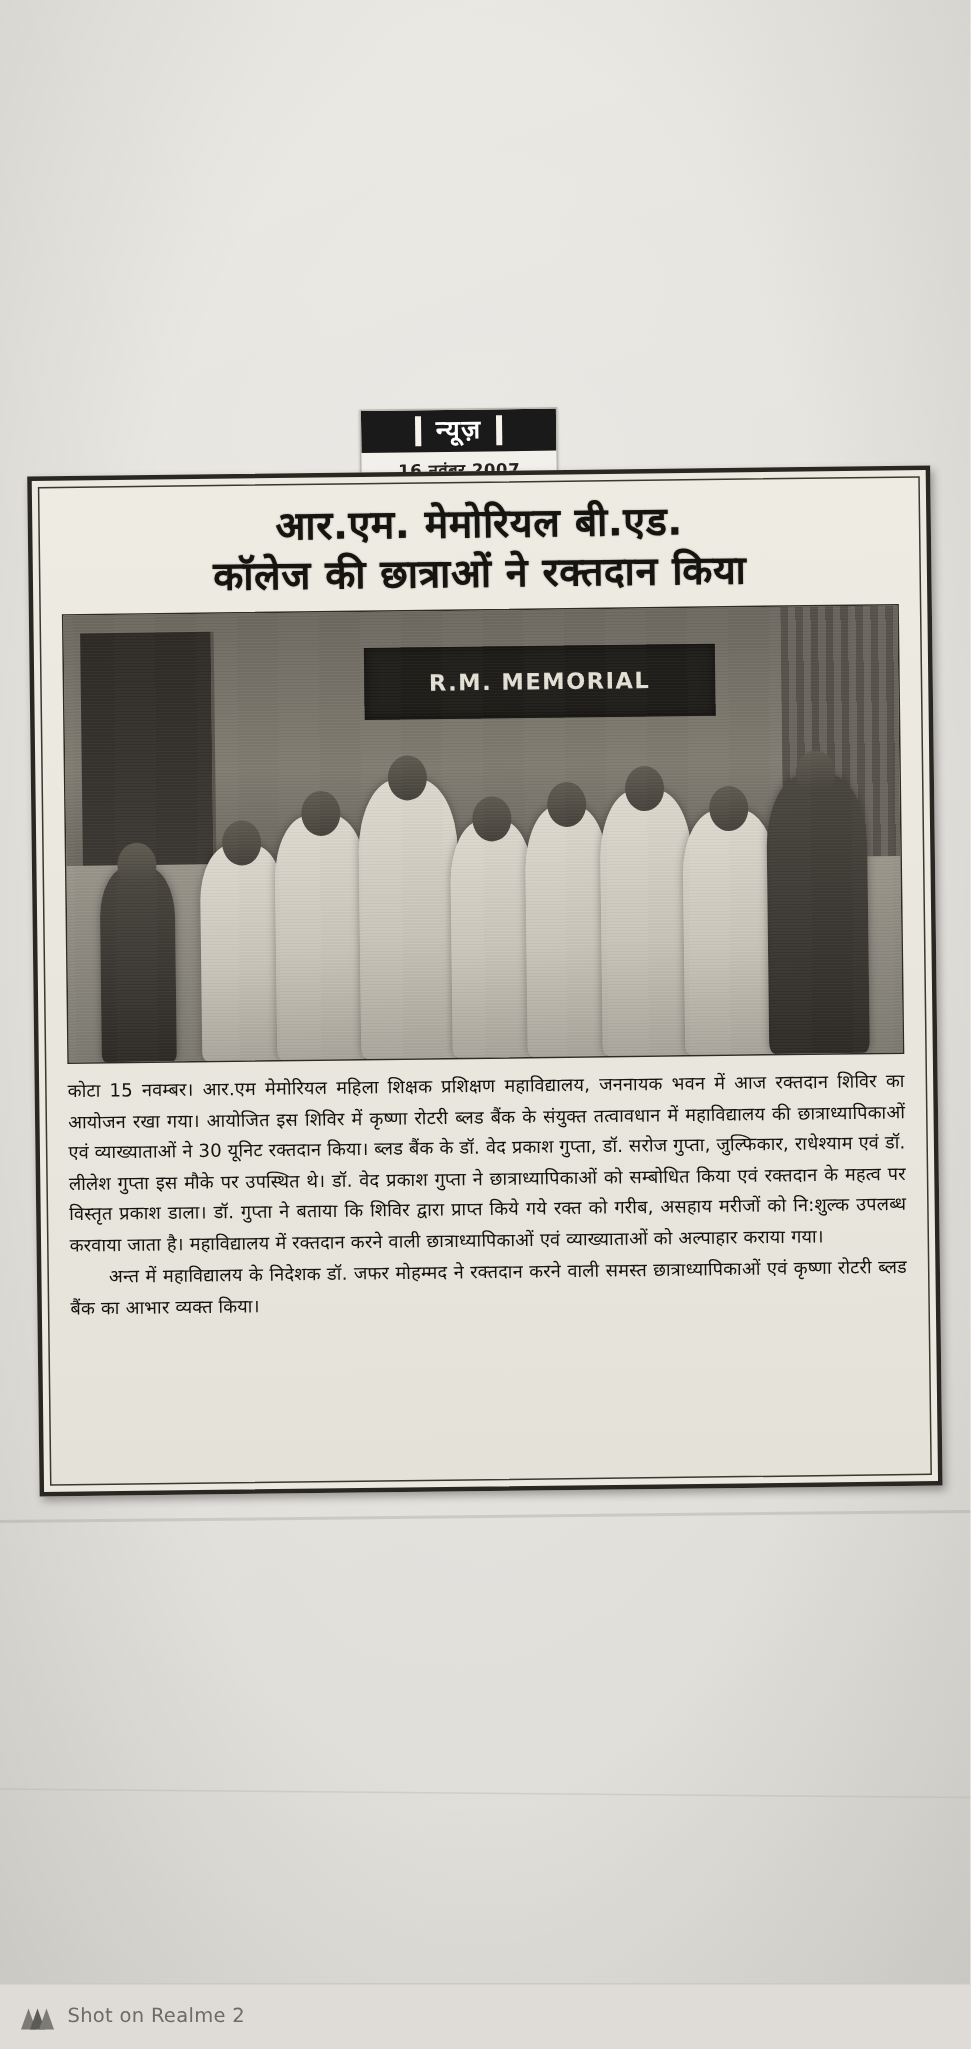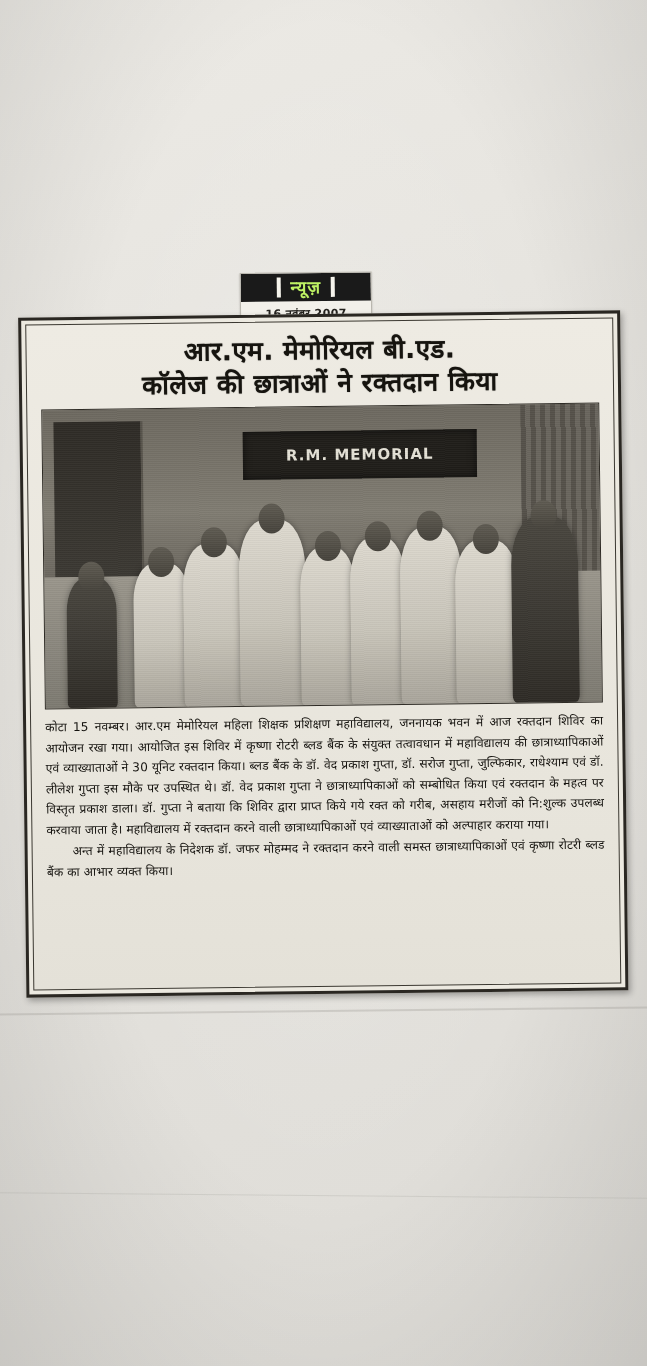--- a/index.html
+++ b/index.html
@@ -66,21 +66,21 @@
     color: #f3f1ea;
     display: flex;
     align-items: center;
     justify-content: center;
     letter-spacing: 1px;
   }
   .masthead-name {
     font-family: "DejaVu Sans", sans-serif;
     font-weight: bold;
     font-size: 17px;
-    color: #bef264;
+    color: #ffffff;
     padding: 0 10px;
     border-left: 4px solid #f5f3ec;
     border-right: 4px solid #f5f3ec;
     line-height: 20px;
   }
   .masthead-date {
     font-size: 11px;
     color: #24221e;
     padding-top: 4px;
     letter-spacing: 0.4px;
@@ -306,14 +306,22 @@
 
         <div class="body-text">
           <p>कोटा 15 नवम्बर। आर.एम मेमोरियल महिला शिक्षक प्रशिक्षण महाविद्यालय, जननायक भवन में आज रक्तदान शिविर का आयोजन रखा गया। आयोजित इस शिविर में कृष्णा रोटरी ब्लड बैंक के संयुक्त तत्वावधान में महाविद्यालय की छात्राध्यापिकाओं एवं व्याख्याताओं ने 30 यूनिट रक्तदान किया। ब्लड बैंक के डॉ. वेद प्रकाश गुप्ता, डॉ. सरोज गुप्ता, जुल्फिकार, राधेश्याम एवं डॉ. लीलेश गुप्ता इस मौके पर उपस्थित थे। डॉ. वेद प्रकाश गुप्ता ने छात्राध्यापिकाओं को सम्बोधित किया एवं रक्तदान के महत्व पर विस्तृत प्रकाश डाला। डॉ. गुप्ता ने बताया कि शिविर द्वारा प्राप्त किये गये रक्त को गरीब, असहाय मरीजों को नि:शुल्क उपलब्ध करवाया जाता है। महाविद्यालय में रक्तदान करने वाली छात्राध्यापिकाओं एवं व्याख्याताओं को अल्पाहार कराया गया।</p>
           <p class="indent">अन्त में महाविद्यालय के निदेशक डॉ. जफर मोहम्मद ने रक्तदान करने वाली समस्त छात्राध्यापिकाओं एवं कृष्णा रोटरी ब्लड बैंक का आभार व्यक्त किया।</p>
         </div>
 
       </div>
     </div>
   </div>
 
+  <div class="footer-bar">
+    <div class="realme-logo">
+      <span class="a"></span>
+        <span class="b"></span>
+        <span class="c"></span>
+    </div>
+    <div class="shot-label">Shot on Realme 2</div>
+  </div>
 
 </div>
 
 </body></html>

